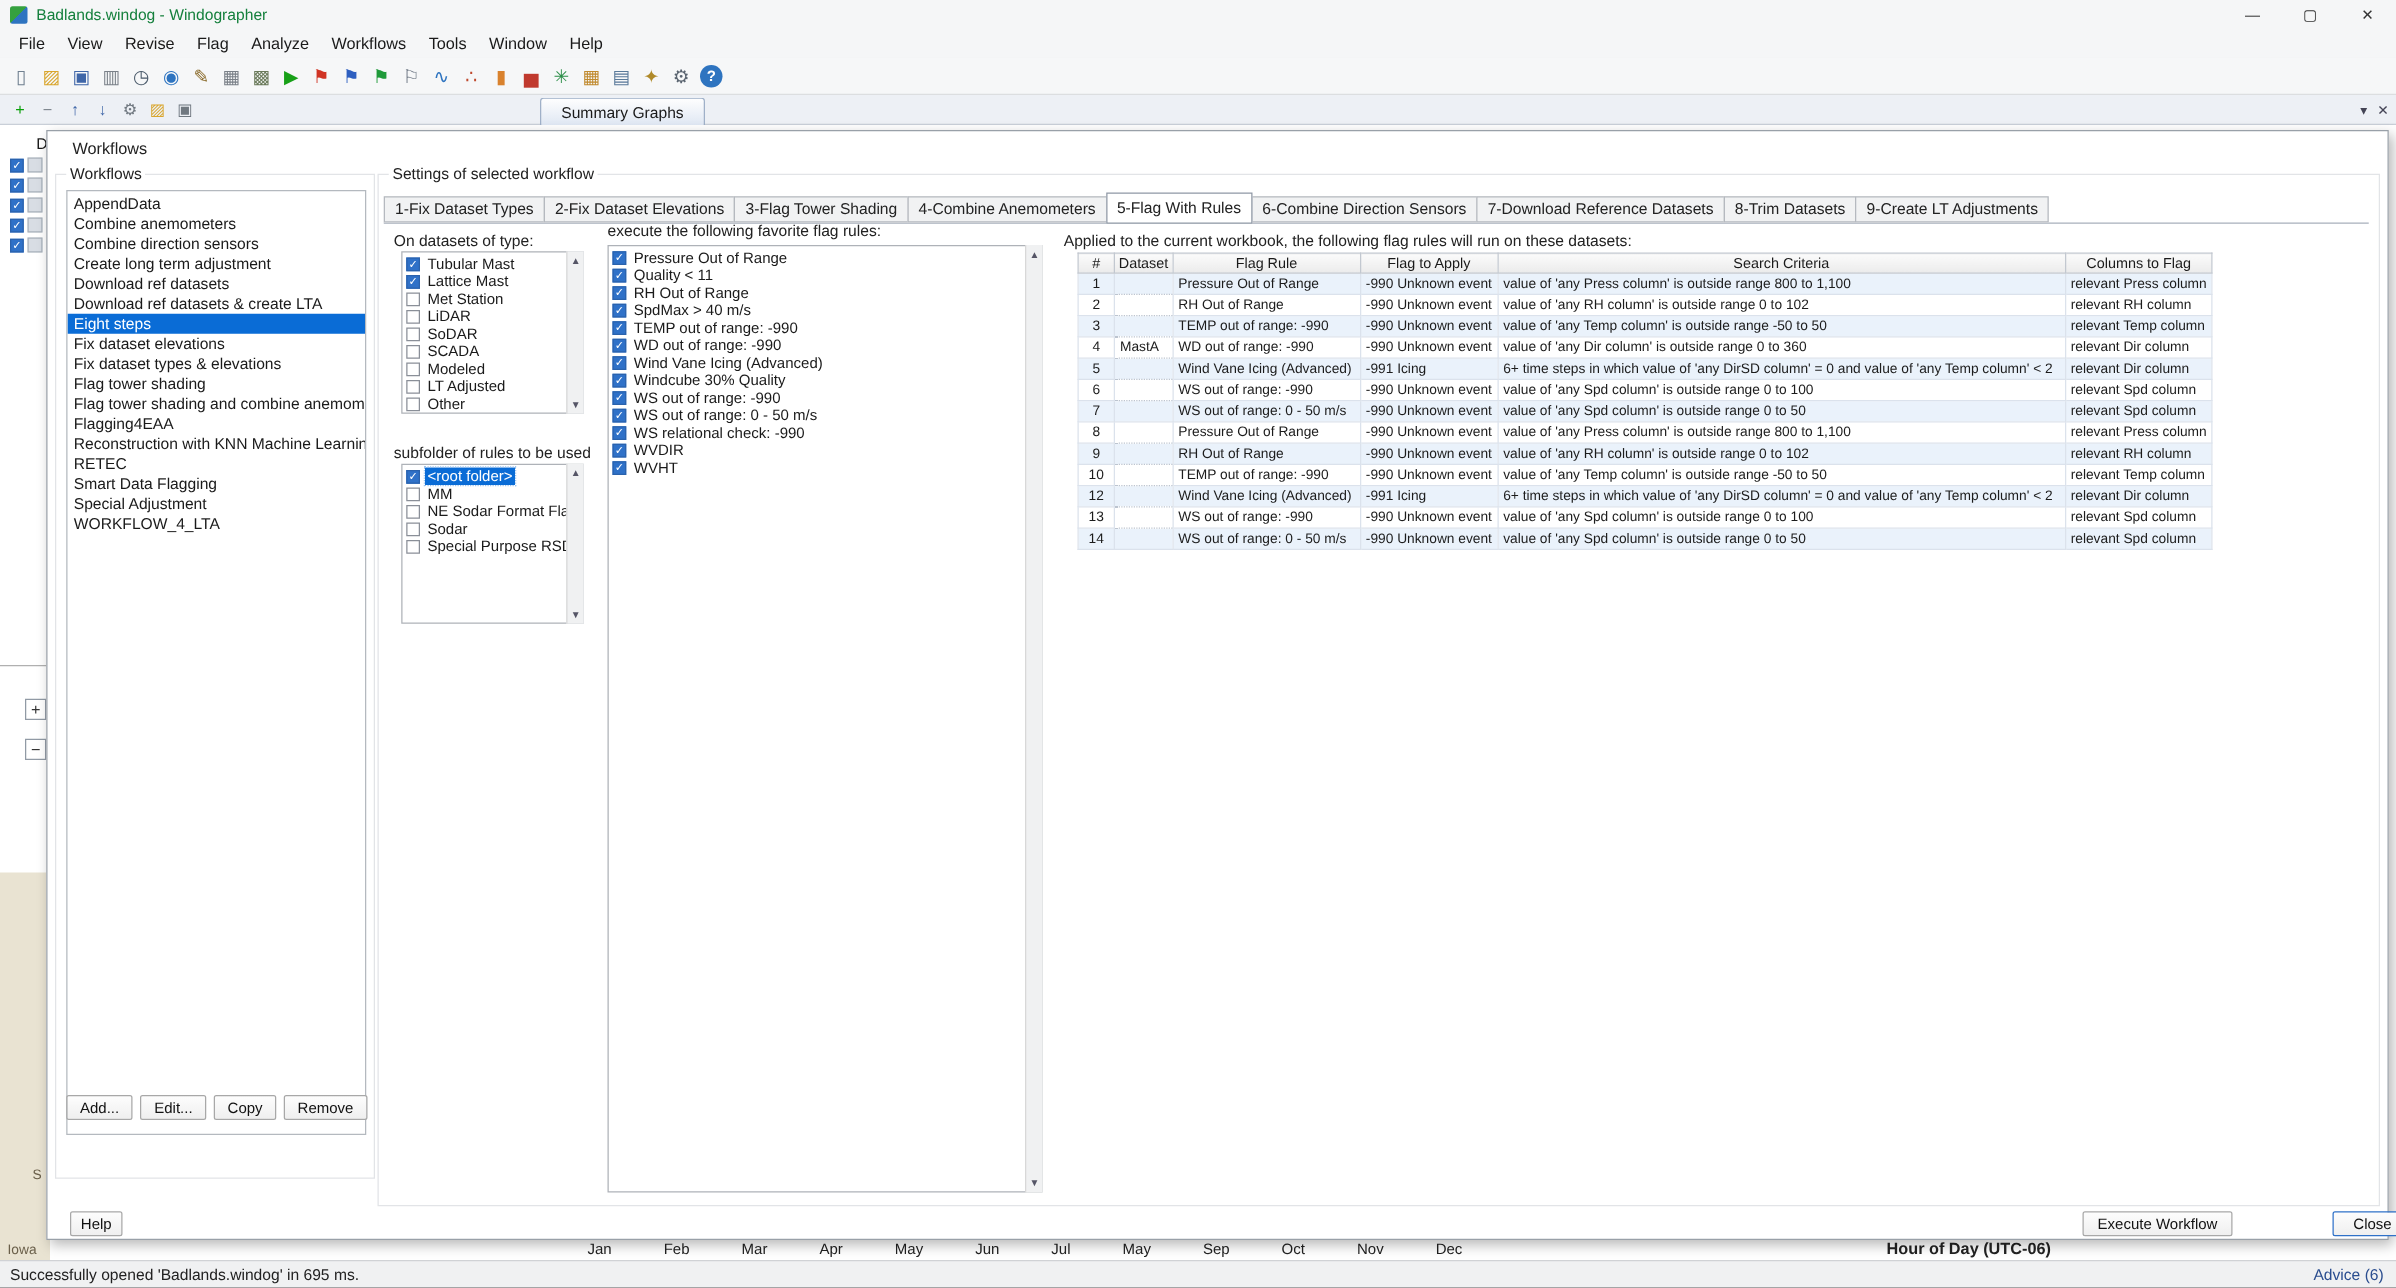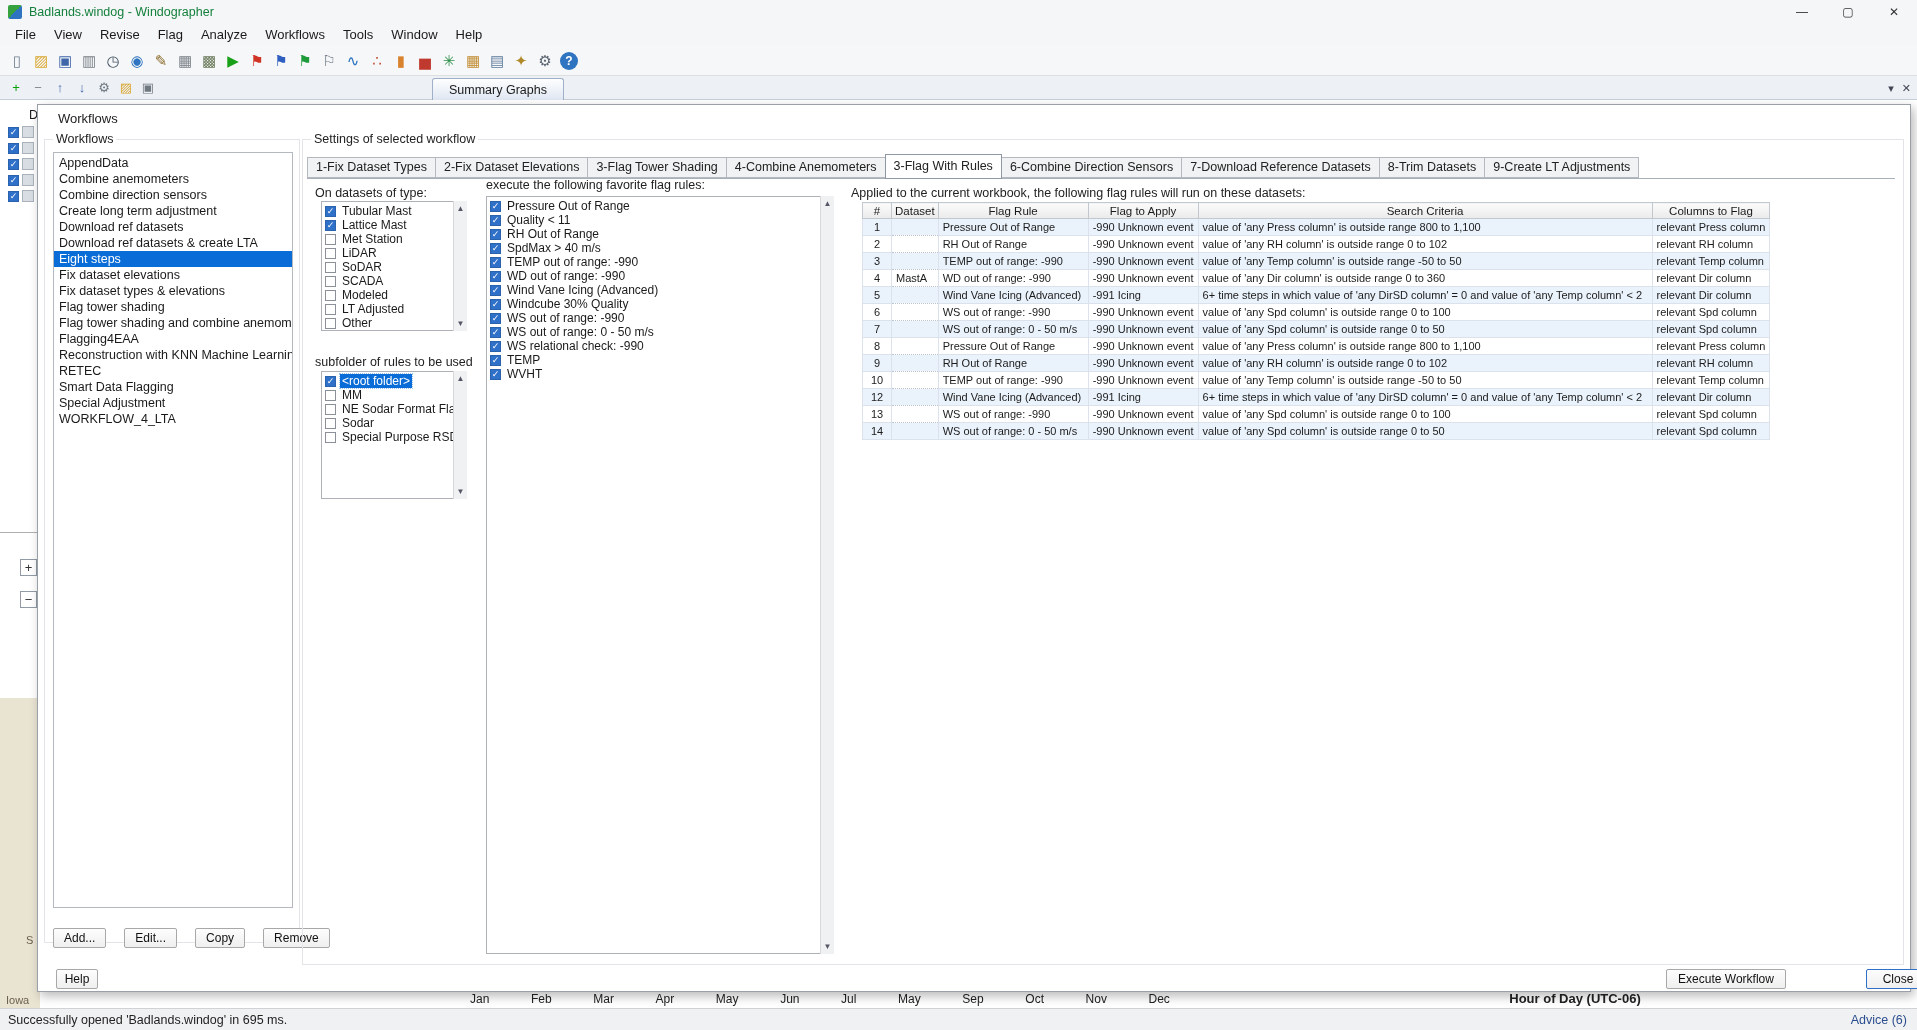--- a/index.html
+++ b/index.html
@@ -38,21 +38,21 @@
 .dialog{position:absolute;left:37px;top:4px;width:1874px;height:888px;background:#fff;border:1px solid #99a0a8;box-shadow:3px 4px 10px rgba(0,0,0,.28)}
 .dlg-title{position:absolute;left:20px;top:6px;font-size:13px;color:#222}
 .groupbox{position:absolute;border:1px solid #d7dade}
 .groupbox .caption{position:absolute;top:-8px;left:8px;background:#fff;padding:0 3px;font-size:12.5px;color:#222}
 .grp-workflows{left:6px;top:34px;width:256px;height:804px;border-color:#e2e4e7}
 .grp-settings{left:264px;top:34px;width:1602px;height:826px;border-color:#e2e4e7}
 
 .wf-listbox{position:absolute;left:8px;top:12px;width:240px;height:756px;background:#fff;border:1px solid #b4b9bf;overflow:hidden;padding-top:2px}
 .wf-item{height:16px;line-height:16px;font-size:12.5px;padding-left:5px;white-space:nowrap;overflow:hidden}
 .wf-item.selected{background:#0a6cd6;color:#fff}
-.wf-buttons{position:absolute;left:8px;top:788px;display:flex;gap:18px}
+.wf-buttons{position:absolute;left:8px;top:736px;display:flex;gap:6px}
 .btn{display:inline-flex;align-items:center;justify-content:center;background:linear-gradient(#fdfdfd,#efefef);border:1px solid #a8a8a8;border-radius:2px;font-size:12px;color:#111;height:20px;padding:0 10px}
 .btn-abs{position:absolute}
 .btn-default{border-color:#2f71c8}
 
 .tabstrip-line{position:absolute;left:4px;right:8px;top:38px;height:1px;background:#a8b0bc}
 .tabs{position:absolute;left:4px;top:14px;height:24px;display:flex;align-items:flex-end}
 .tab{height:21px;line-height:19px;padding:0 8px;background:#f1f2f3;border:1px solid #b5b9bf;margin-right:-1px;font-size:12.5px;white-space:nowrap;color:#222}
 .tab.active{height:25px;line-height:23px;background:#fff;border-color:#8f98a5;position:relative;z-index:2;margin-bottom:-1px}
 
 .sect-label{position:absolute;font-size:12.5px;color:#222;white-space:nowrap}
@@ -329,21 +329,21 @@
         <div class="tabs">
 
             <div class="tab">1-Fix Dataset Types</div>
 
             <div class="tab">2-Fix Dataset Elevations</div>
 
             <div class="tab">3-Flag Tower Shading</div>
 
             <div class="tab">4-Combine Anemometers</div>
 
-            <div class="tab active">3-Flag With Rules</div>
+            <div class="tab active">5-Flag With Rules</div>
 
             <div class="tab">6-Combine Direction Sensors</div>
 
             <div class="tab">7-Download Reference Datasets</div>
 
             <div class="tab">8-Trim Datasets</div>
 
             <div class="tab">9-Create LT Adjustments</div>
           </div>
 
@@ -516,21 +516,21 @@
               <span class="ckbox checked">
                 <span class="ckmark">✓</span>
               </span>
               <span class="ck-label">WS relational check: -990</span>
             </div>
 
             <div class="ck-row">
               <span class="ckbox checked">
                 <span class="ckmark">✓</span>
               </span>
-              <span class="ck-label">TEMP</span>
+              <span class="ck-label">WVDIR</span>
             </div>
 
             <div class="ck-row">
               <span class="ckbox checked">
                 <span class="ckmark">✓</span>
               </span>
               <span class="ck-label">WVHT</span>
             </div>
           </div>
         <div class="scroll" style="position:absolute;left:517px;top:56px;height:758px;bottom:auto">

